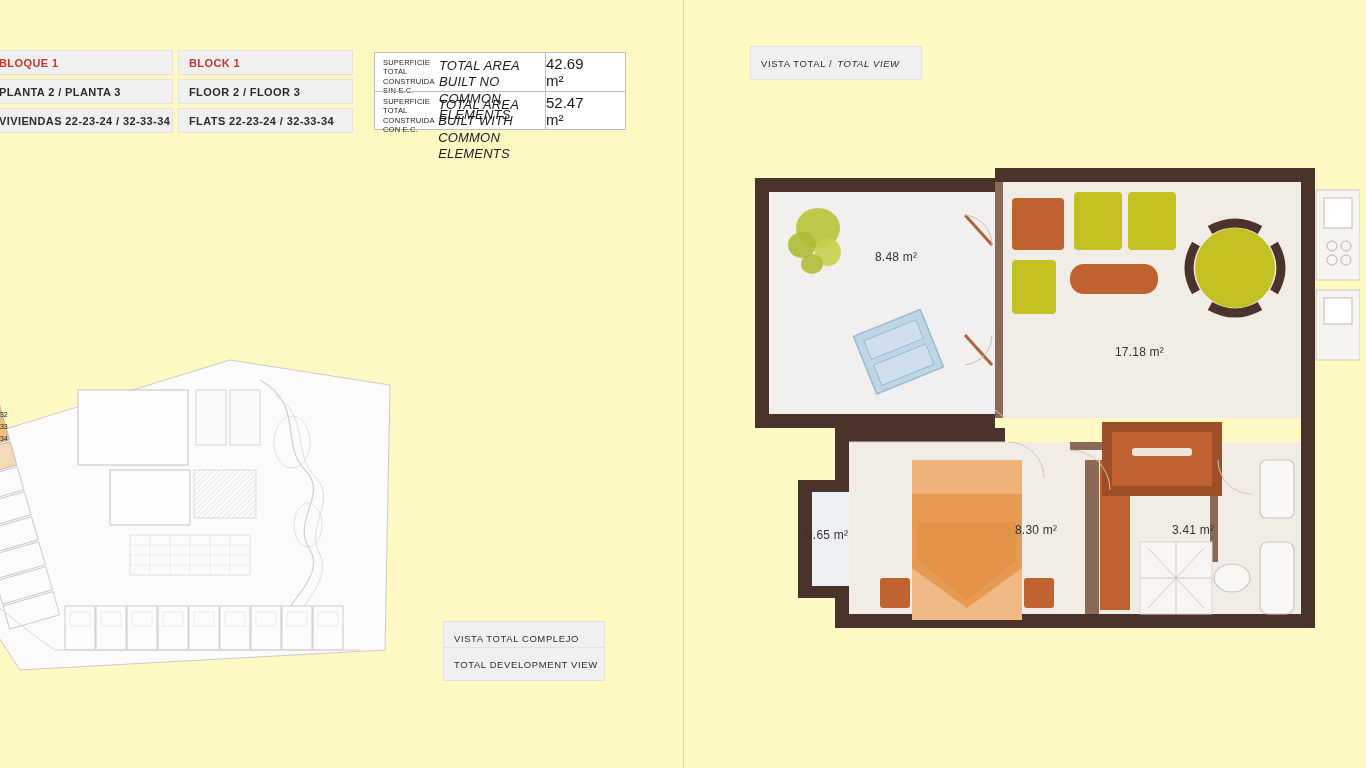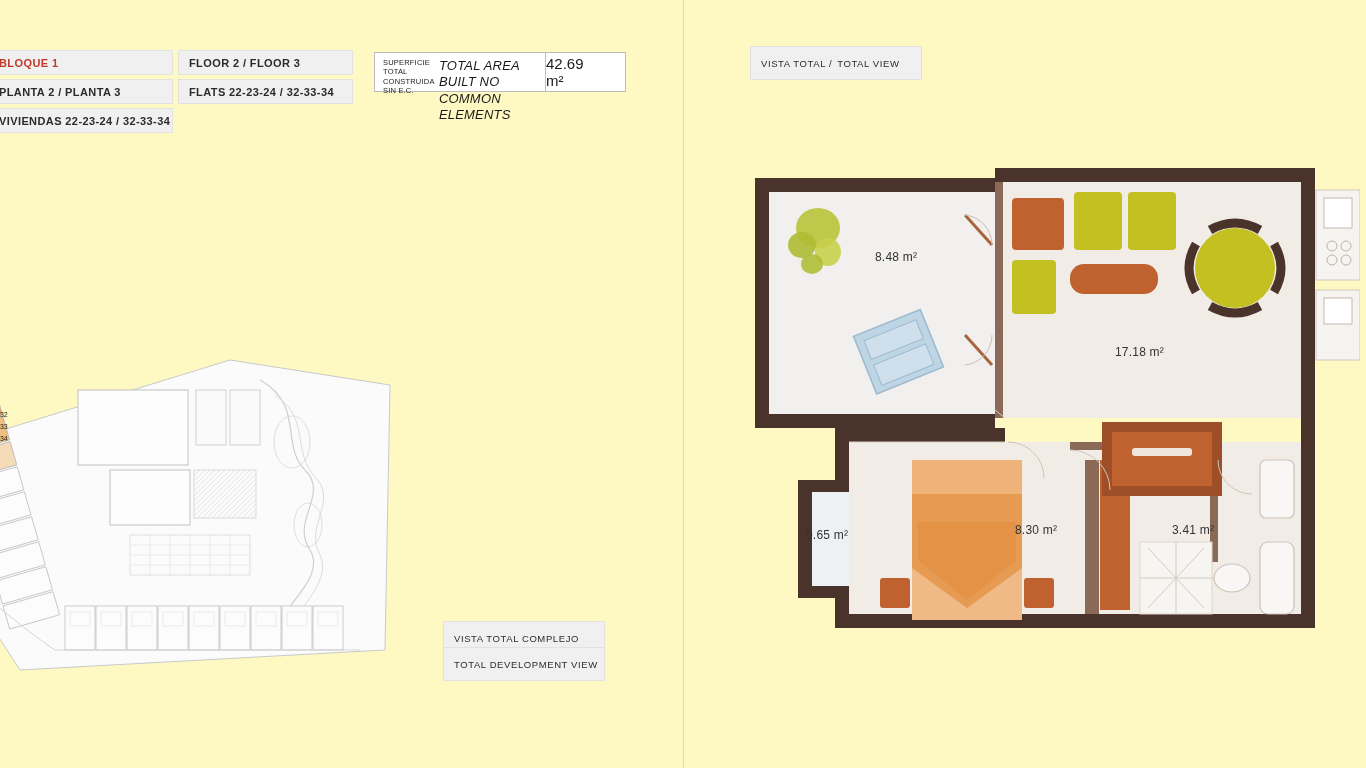--- a/index.html
+++ b/index.html
@@ -92,21 +92,21 @@
     border: 1px solid #e2e2e2;
     height: 20px;
     display: flex;
     align-items: center;
     padding: 16px 10px;
     font-size: 9.5px;
     letter-spacing: 0.6px;
     color: #2b2b2b;
     white-space: nowrap;
   }
-  .caption-box .it { }
+  .caption-box .it { font-style: italic; }
 
   
   .siteplan {
     position: absolute;
     left: -40px; top: 350px;
     width: 440px; height: 330px;
   }
 
   
   .floorplan {
@@ -128,31 +128,39 @@
 
   <div class="divider" style="left:683px;"></div>
 
   <div class="label-col" style="left:-12px; top:50px; width:185px;">
     <div class="lbl-row accent">BLOQUE 1</div>
     <div class="lbl-row">PLANTA 2 / PLANTA 3</div>
     <div class="lbl-row">VIVIENDAS 22-23-24 / 32-33-34</div>
   </div>
 
   <div class="label-col" style="left:178px; top:50px; width:175px;">
+    <div class="lbl-row accent">BLOCK 1</div>
     <div class="lbl-row">FLOOR 2 / FLOOR 3</div>
     <div class="lbl-row">FLATS 22-23-24 / 32-33-34</div>
   </div>
 
   <div class="area-table" style="left:374px; top:52px; width:252px;">
     <div class="area-row">
       <div class="area-desc">
         <div class="es">SUPERFICIE TOTAL CONSTRUIDA SIN E.C.</div>
         <div class="en">TOTAL AREA BUILT NO COMMON ELEMENTS</div>
       </div>
       <div class="area-val">42.69 m²</div>
+    </div>
+    <div class="area-row">
+      <div class="area-desc">
+        <div class="es">SUPERFICIE TOTAL CONSTRUIDA CON E.C.</div>
+        <div class="en">TOTAL AREA BUILT WITH COMMON ELEMENTS</div>
+      </div>
+      <div class="area-val">52.47 m²</div>
     </div>
   </div>
 
   <div class="siteplan">
     <svg viewBox="0 0 440 330" width="440" height="330">
       <defs>
         <pattern id="hatch" width="5" height="5" patternUnits="userSpaceOnUse">
           <path d="M0,5 L5,0" stroke="#cfcfcf" stroke-width="0.5"></path>
         </pattern>
       </defs>

